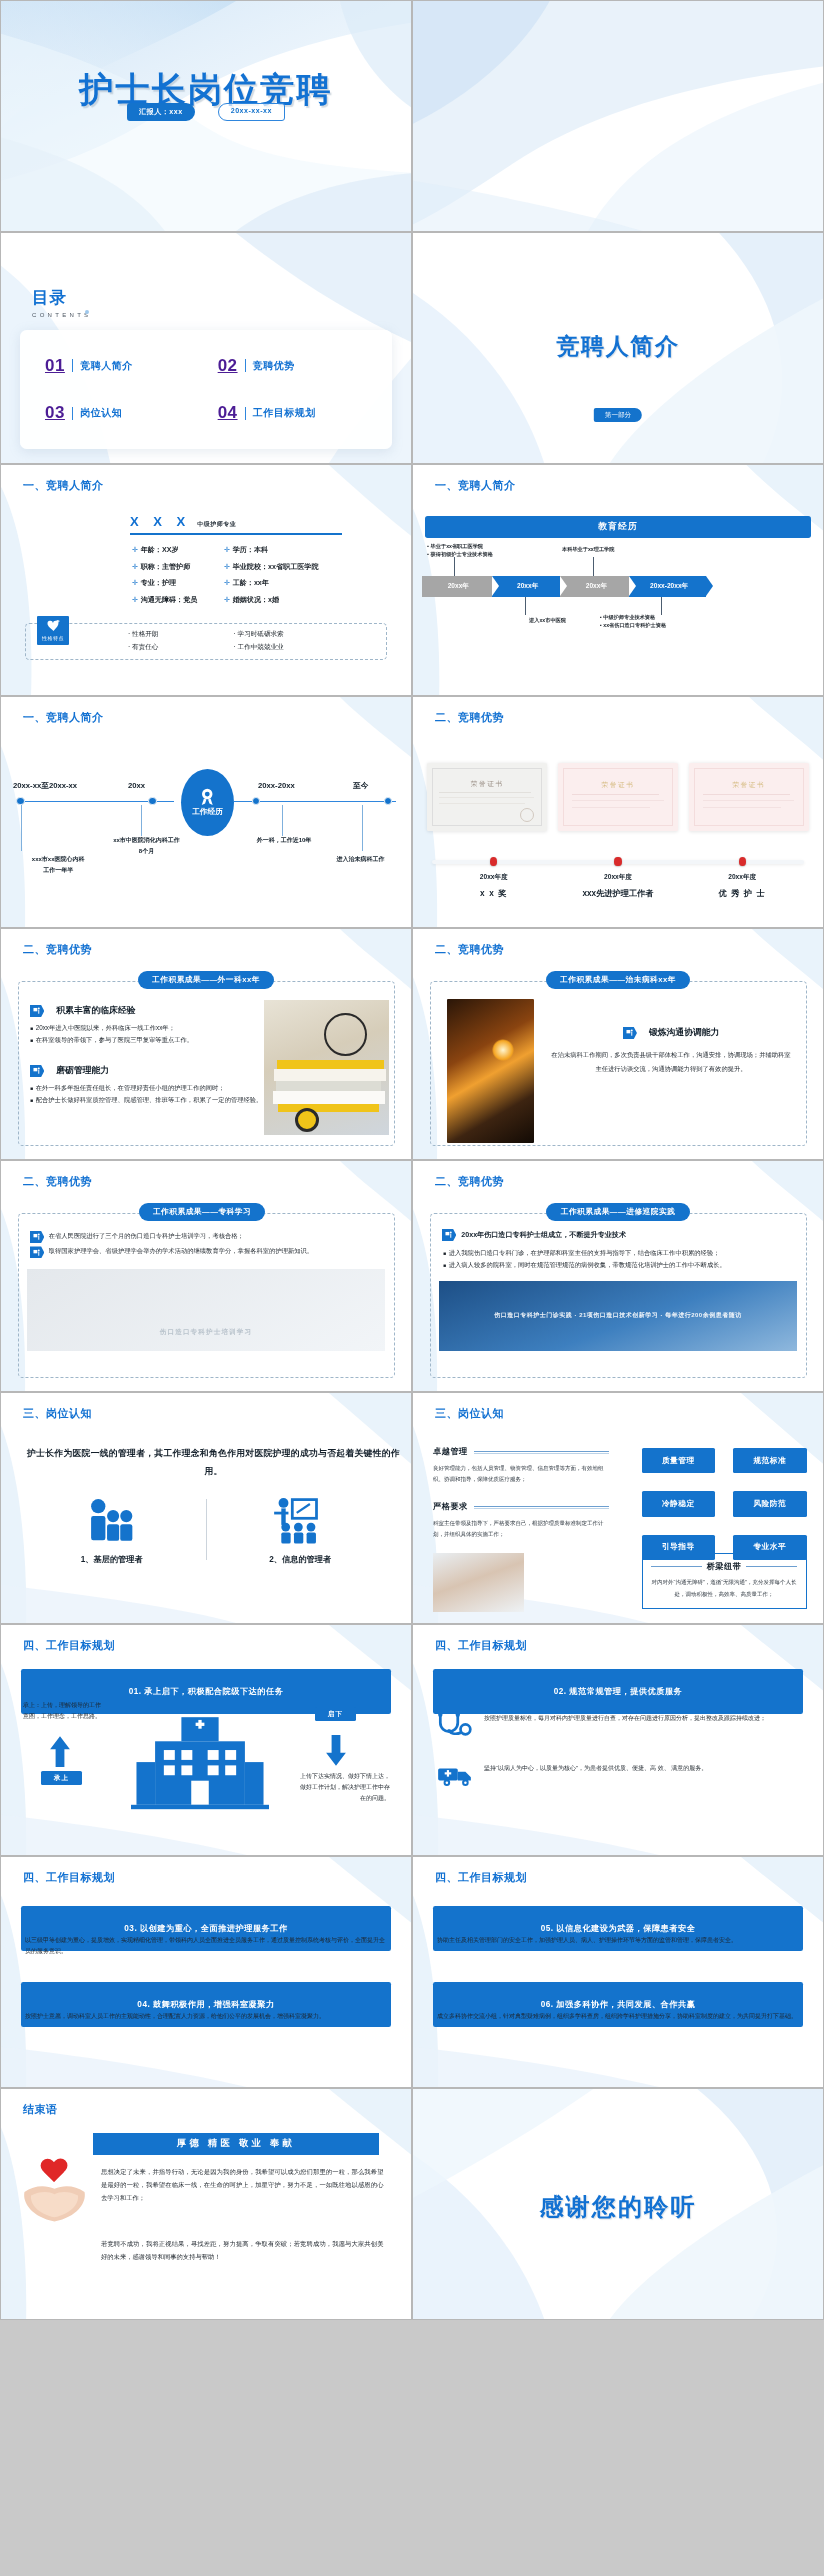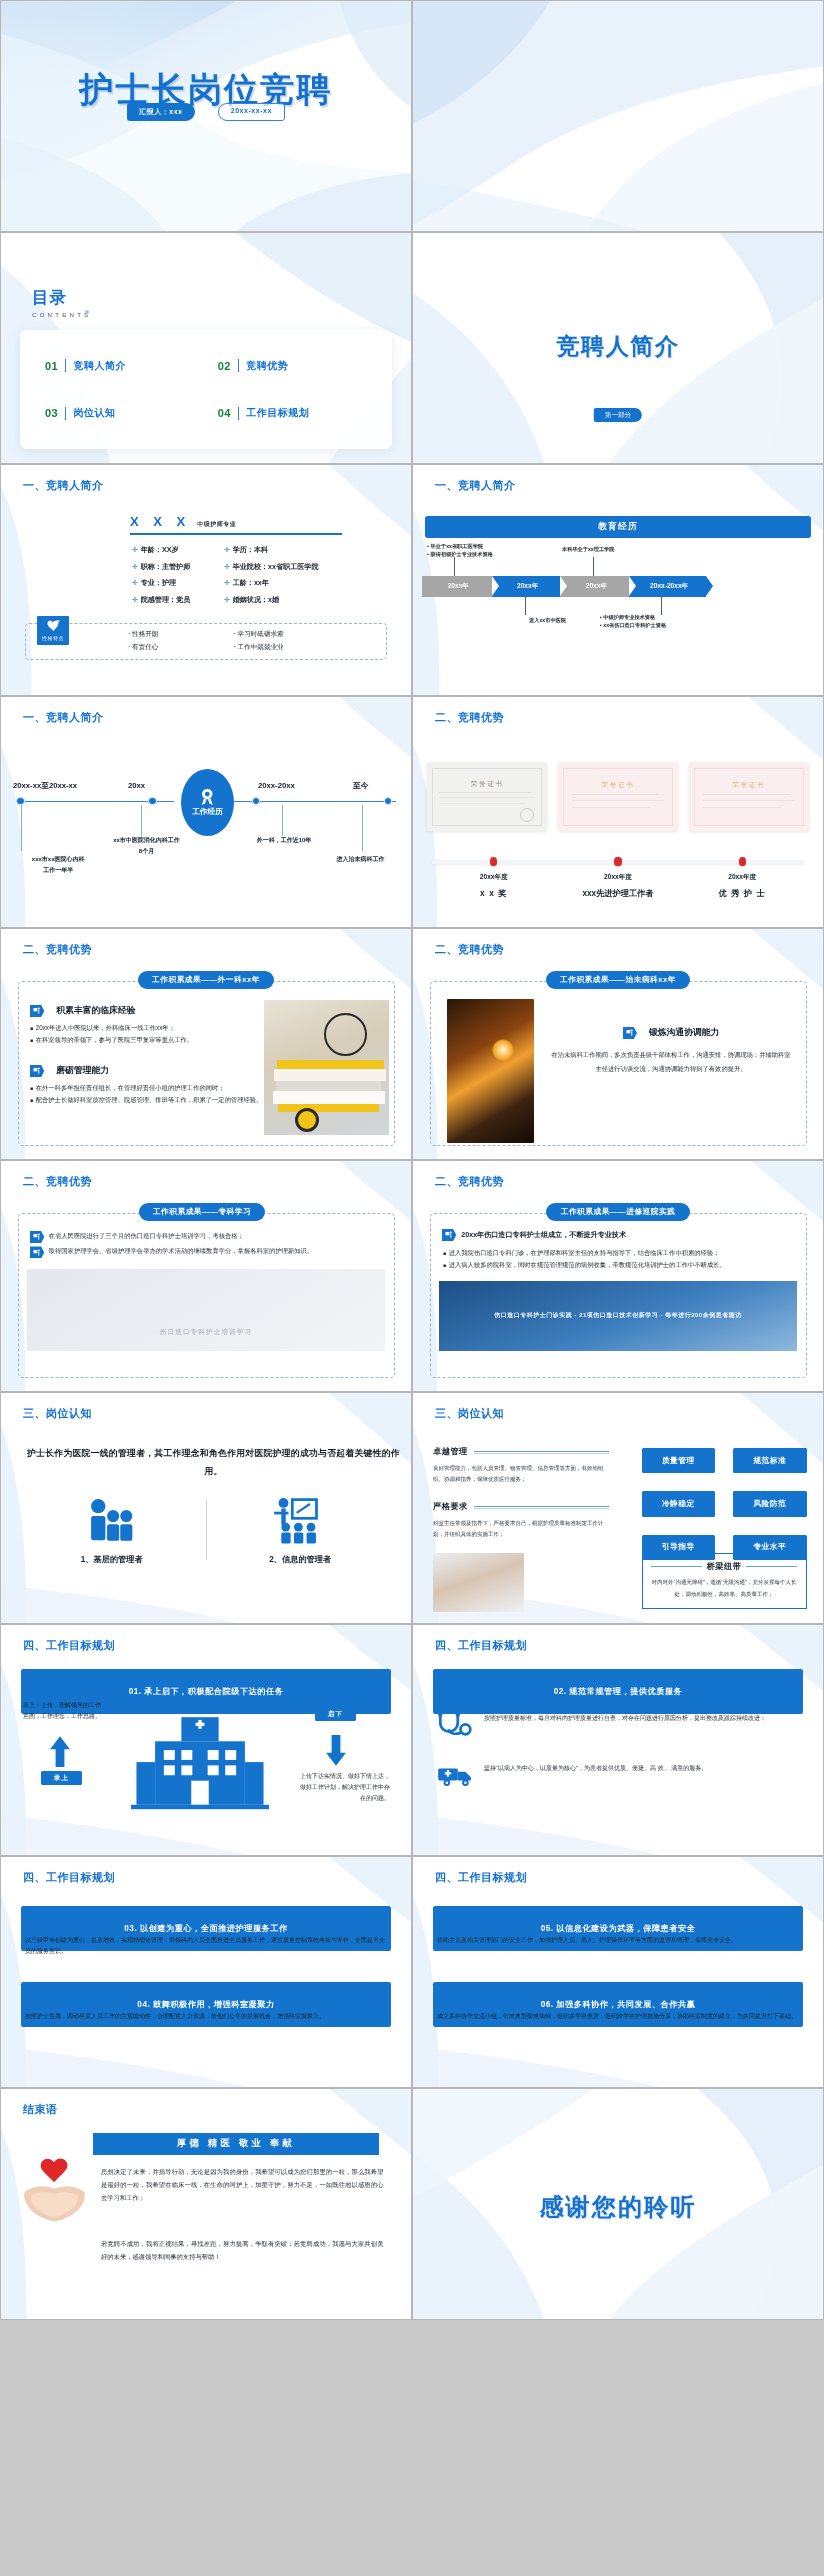--- a/index.html
+++ b/index.html
@@ -40,21 +40,21 @@
   .toc-sub { position:absolute; left:31px; top:79px; font-size:6px;
     letter-spacing:3.3px; color:#4a5560; }
   .toc-dot { position:absolute; left:84px; top:77px; width:4.4px; height:4.4px;
     border-radius:50%; background:#9ec8ec;}
   .toc-card { position:absolute; left:18.7px; top:97px; right:18.7px; bottom:14.3px;
     background:rgba(255,255,255,.93); border-radius:6.6px;
     box-shadow:0 2.2px 12px rgba(120,150,180,.18);
     display:grid; grid-template-columns:1fr 1fr; grid-template-rows:1fr 1fr;
     padding:12px 13px 12px 14.3px; }
   .toc-item { display:flex; align-items:center; gap:7.1px; padding-left:11px;}
-  .toc-num { font-size:11px; color:#15803d; font-weight:bold; letter-spacing:0.5px;}
+  .toc-num { font-size:17px; color:#4c1d95; font-weight:bold; letter-spacing:0.5px;text-decoration:underline;}
   .toc-bar { width:1.1px; height:13px; background:#2f86dd;}
   .toc-label { font-size:10px; font-weight:bold; color:#1271d2; letter-spacing:0.5px;}
   
   .sec-title { position:absolute; left:0; right:0; top:98px; text-align:center;
     font-size:23px; font-weight:bold; color:#1271d2; letter-spacing:1.6px;
     text-shadow:1.1px 1.1px 1.1px rgba(130,150,170,.3); }
   .sec-badge { position:absolute; left:50%; transform:translateX(-50%); top:175px;
     background:#1473cc; color:#fff; font-size:6.6px; padding:2.7px 11px;
     border-radius:2.2px 7.7px 7.7px 2.2px;}
   
@@ -264,21 +264,21 @@
       </div>
       <div class="pf-rule" style="margin-top:4.4px;"></div>
     </div>
     <div class="pf-grid" style="position:absolute;left:131px;top:80px;width:220px;">
       <div class="pf-item"><span class="plus">✛</span><span>年龄：XX岁</span></div>
       <div class="pf-item"><span class="plus">✛</span><span>学历：本科</span></div>
       <div class="pf-item"><span class="plus">✛</span><span>职称：主管护师</span></div>
       <div class="pf-item"><span class="plus">✛</span><span>毕业院校：xx省职工医学院</span></div>
       <div class="pf-item"><span class="plus">✛</span><span>专业：护理</span></div>
       <div class="pf-item"><span class="plus">✛</span><span>工龄：xx年</span></div>
-      <div class="pf-item"><span class="plus">✛</span><span>院感管理：党员</span></div>
+      <div class="pf-item"><span class="plus">✛</span><span>沟通无障碍：党员</span></div>
       <div class="pf-item"><span class="plus">✛</span><span>婚姻状况：x婚</span></div>
     </div>
     <div class="dashbox" style="left:24px;top:158px;right:24px;height:37px;"></div>
     <div class="trait-tag" style="position:absolute;left:36px;top:151px;">
       <svg width="13" height="12" viewBox="0 0 24 22">
         <path d="M12 20 C4 14 1 10 1 7 A5 5 0 0 1 11 5.5 A5 5 0 0 1 21 7 C21 10 18 14 12 20Z" fill="#fff"></path>
         <rect x="17" y="1" width="6" height="2" fill="#fff"></rect>
           <rect x="19" y="-1" width="2" height="6" fill="#fff"></rect>
       </svg>
       <span class="lbl">性格特点</span>

